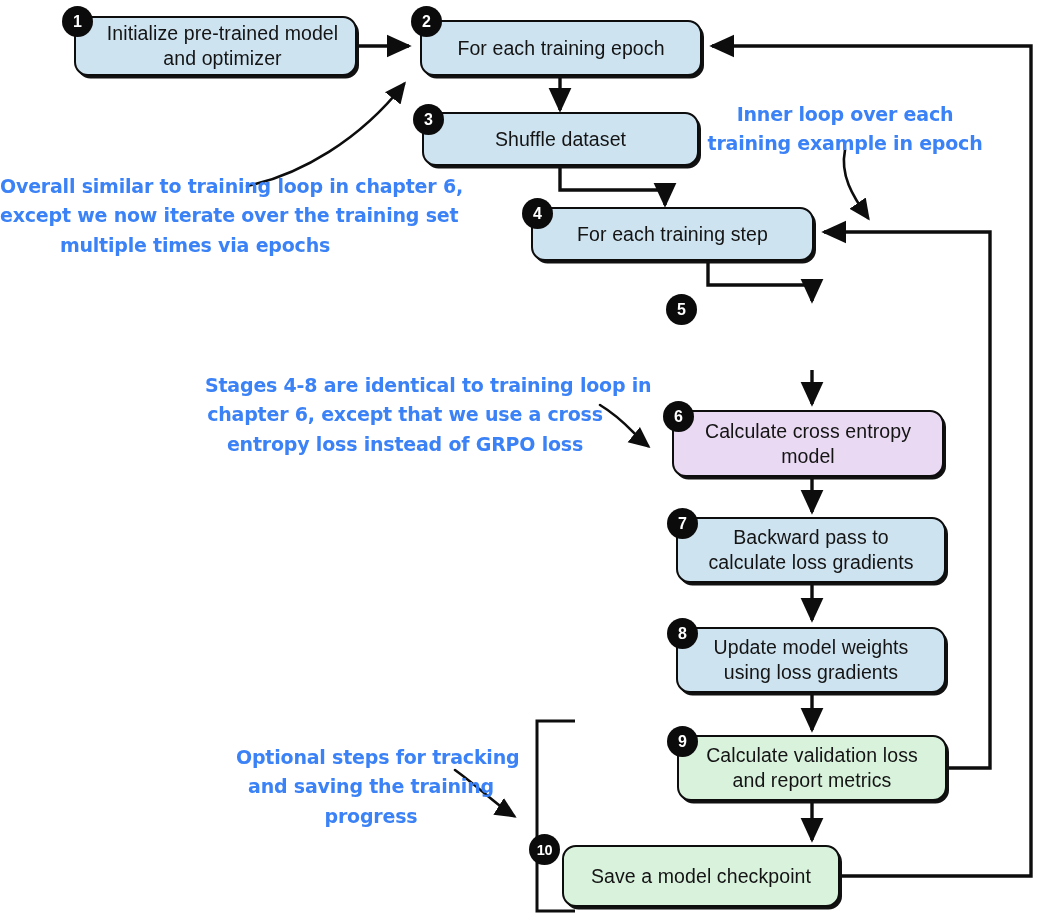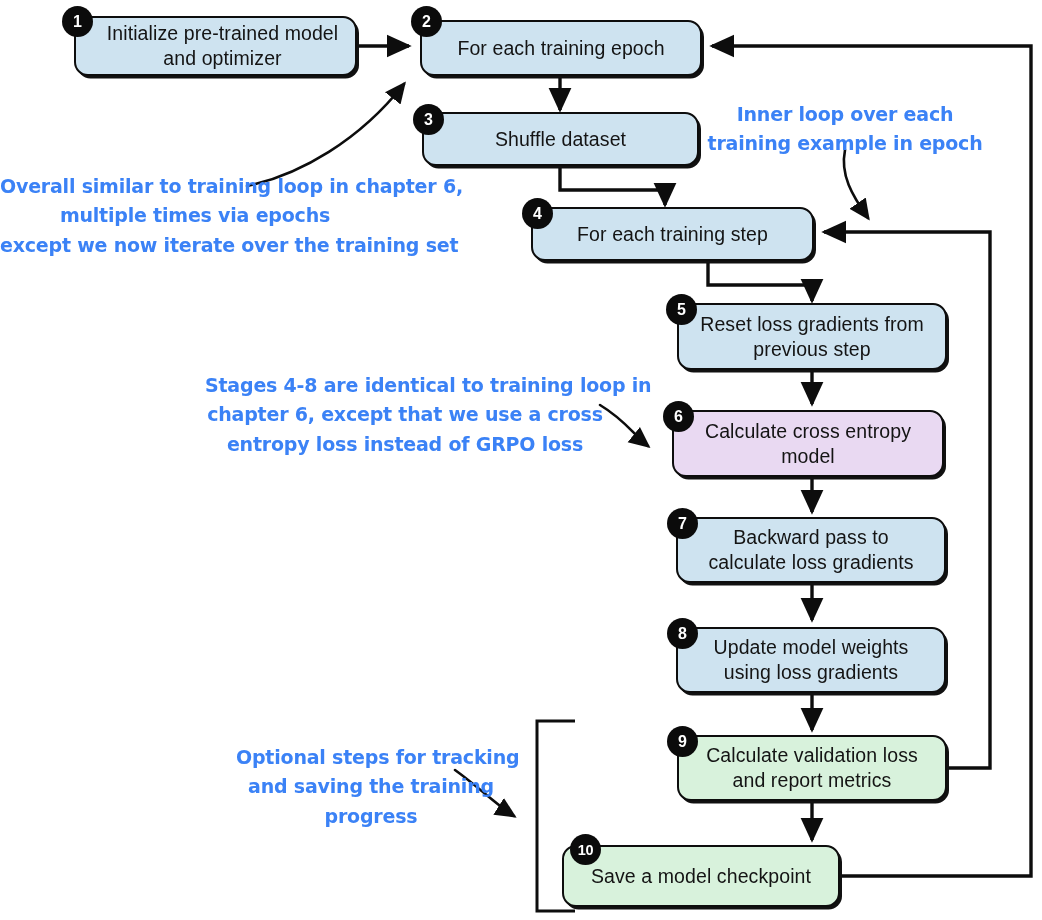--- a/index.html
+++ b/index.html
@@ -145,26 +145,20 @@
   <div class="node blue" style="left:422px; top:112px; width:277px; height:54px;">
     <span>Shuffle dataset</span>
   </div>
   <div class="badge" style="left:413px; top:104px;">3</div>
 
   <div class="node blue" style="left:531px; top:207px; width:283px; height:54px;">
     <span>For each training step</span>
   </div>
   <div class="badge" style="left:522px; top:198px;">4</div>
 
-  <div class="node blue" style="left:677px; top:303px; width:270px; height:67px;">
-    <span>
-      <span>Reset loss gradients from</span><br>
-      <span>previous step</span>
-    </span>
-  </div>
   <div class="badge" style="left:666px; top:294px;">5</div>
 
   <div class="node purple" style="left:672px; top:410px; width:272px; height:67px;">
     <span>
       <span>Calculate cross entropy</span><br>
       <span>model</span>
     </span>
   </div>
   <div class="badge" style="left:663px; top:401px;">6</div>
 
@@ -188,26 +182,26 @@
     <span>
       <span>Calculate validation loss</span><br>
       <span>and report metrics</span>
     </span>
   </div>
   <div class="badge" style="left:667px; top:726px;">9</div>
 
   <div class="node green" style="left:562px; top:845px; width:278px; height:62px;">
     <span>Save a model checkpoint</span>
   </div>
-  <div class="badge wide" style="left:570px; top:834px;">10</div>
+  <div class="badge wide" style="left:529px; top:834px;">10</div>
 
   <div class="note" style="left:0px; top:172px; width:390px;">
     <span>Overall similar to training loop in chapter 6,</span>
+    <span>except we now iterate over the training set</span>
     <span>multiple times via epochs</span>
-    <span>except we now iterate over the training set</span>
   </div>
 
   <div class="note" style="left:700px; top:100px; width:290px;">
     <span>Inner loop over each</span>
     <span>training example in epoch</span>
   </div>
 
   <div class="note" style="left:205px; top:371px; width:400px;">
     <span>Stages 4-8 are identical to training loop in</span>
     <span>chapter 6, except that we use a cross</span>

